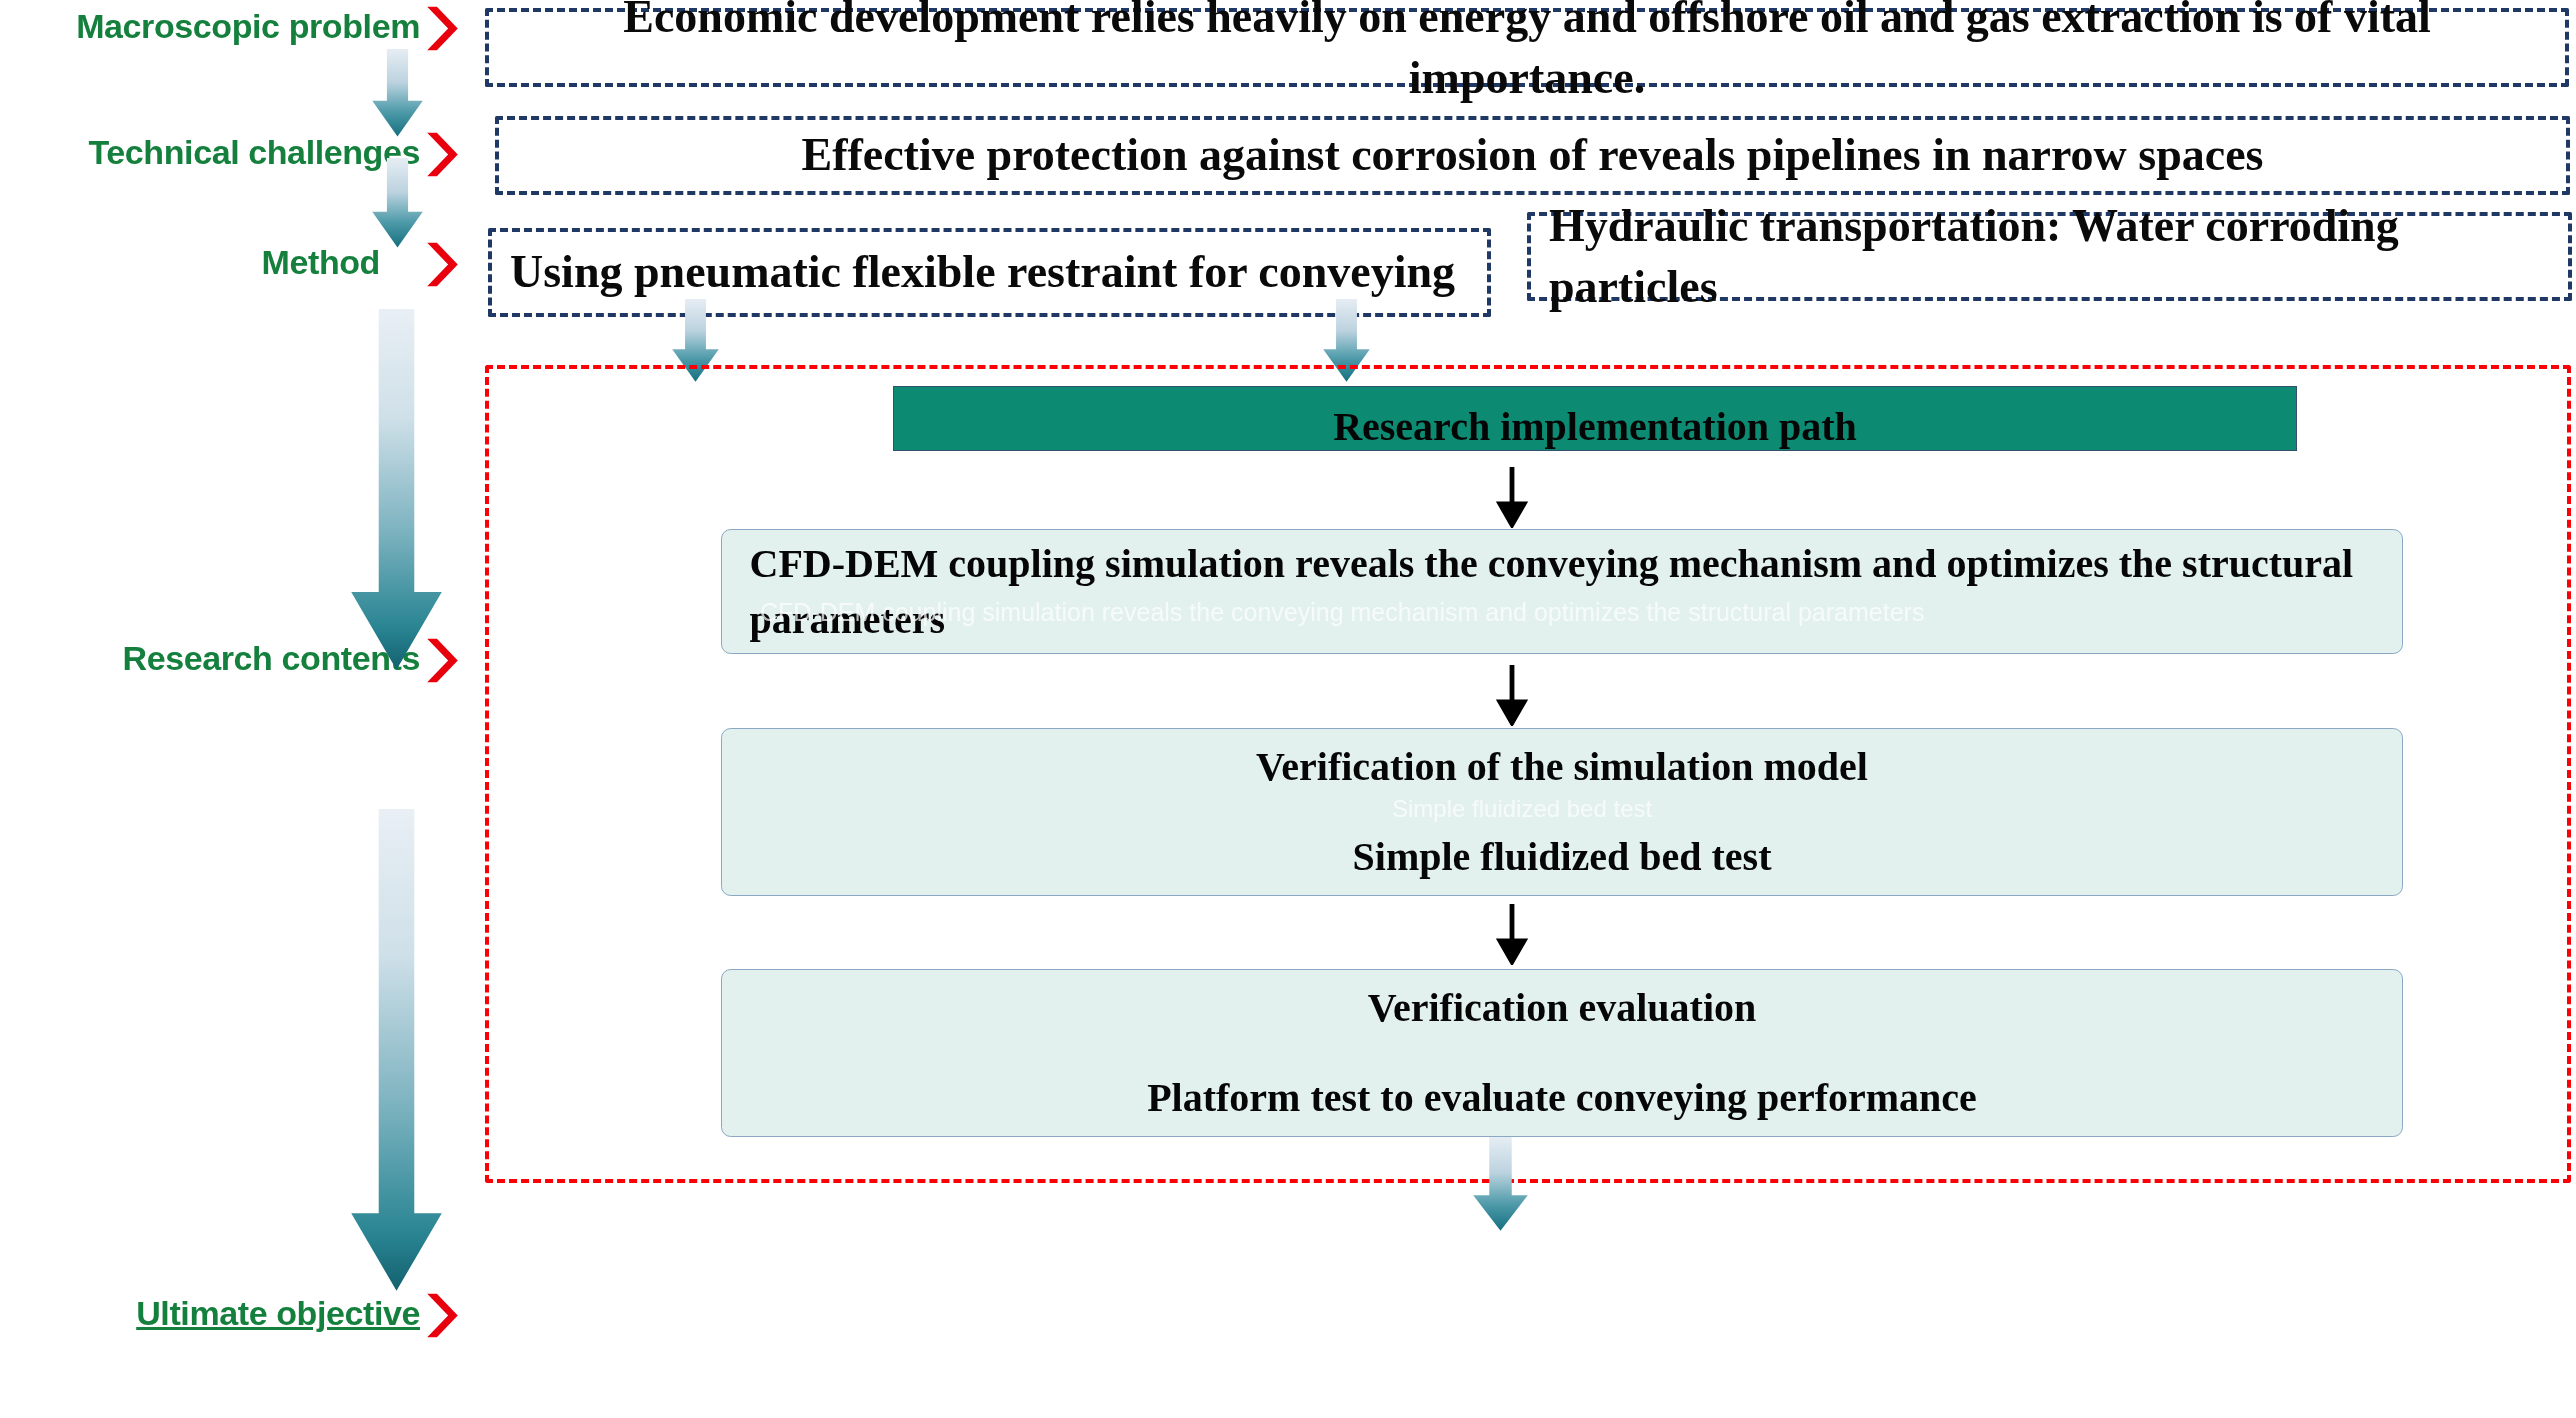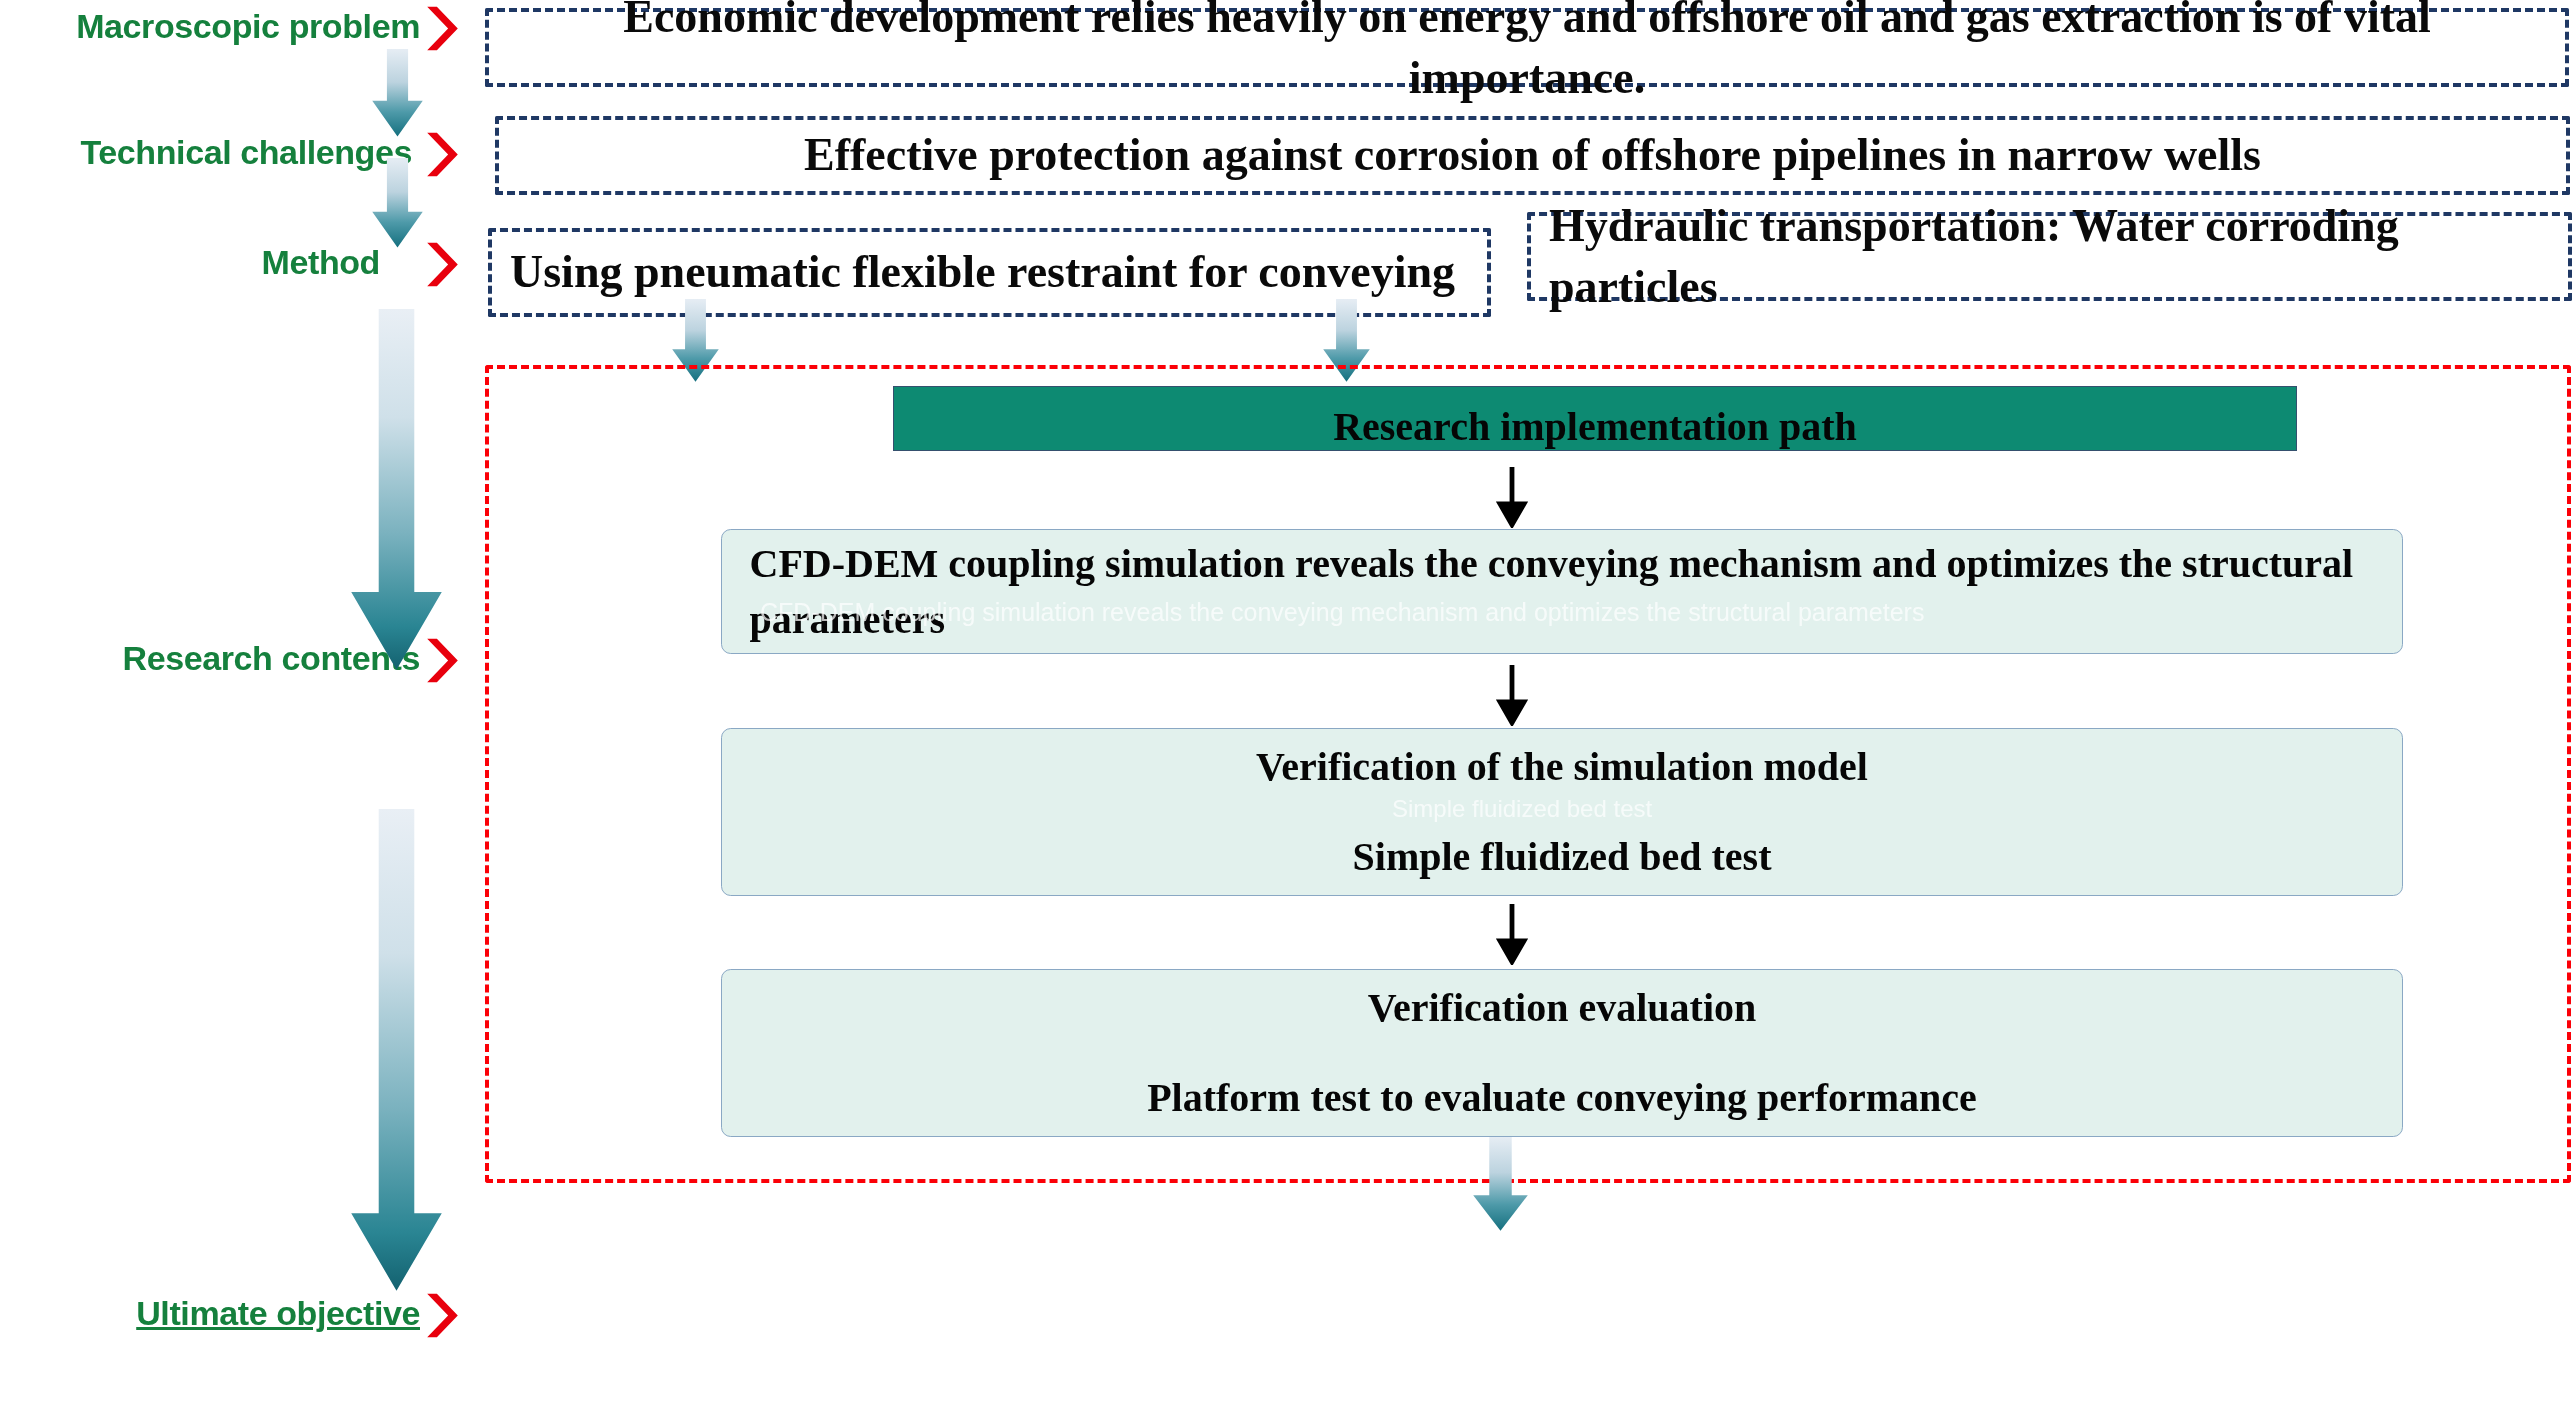--- a/index.html
+++ b/index.html
@@ -138,21 +138,21 @@
     </defs>
   </svg>
 
   <div class="stage-label" style="left:8px; top:6.5px; width:412px;">Macroscopic problem</div>
   <div class="chev" style="left:424px; top:4.9px;">
     <svg viewBox="0 0 46 58">
         <path d="M4 2 L30 29 L4 56 L16 56 L42 29 L16 2 Z" fill="#e8000d"></path>
       </svg>
   </div>
 
-  <div class="stage-label" style="left:0; top:133px; width:412px;">Technical challenges</div>
+  <div class="stage-label" style="left:8px; top:133px; width:412px;">Technical challenges</div>
   <div class="chev" style="left:424px; top:131px;">
     <svg viewBox="0 0 46 58">
         <path d="M4 2 L30 29 L4 56 L16 56 L42 29 L16 2 Z" fill="#e8000d"></path>
       </svg>
   </div>
 
   <div class="stage-label" style="left:8px; top:243px; width:372px;">Method</div>
   <div class="chev" style="left:424px; top:241px;">
     <svg viewBox="0 0 46 58">
         <path d="M4 2 L30 29 L4 56 L16 56 L42 29 L16 2 Z" fill="#e8000d"></path>
@@ -195,21 +195,21 @@
     <svg viewBox="0 0 120 600" preserveAspectRatio="none">
       <path d="M38 0 L82 0 L82 500 L116 500 L60 596 L4 500 L38 500 Z" fill="url(#gradVlong)"></path>
     </svg>
   </div>
 
   <div class="navybox" style="left:485px; top:8px; width:2084px; height:79px; padding:0 21px;">
     <div class="txt" style="text-align:center;">Economic development relies heavily on energy and offshore oil and gas extraction is of vital importance.</div>
   </div>
 
   <div class="navybox" style="left:495px; top:116px; width:2075px; height:79px; padding:0 21px;">
-    <div class="txt" style="text-align:center;">Effective protection against corrosion of offshore pipelines in narrow wells</div>
+    <div class="txt" style="text-align:center;">Effective protection against corrosion of reveals pipelines in narrow spaces</div>
   </div>
 
   <div class="navybox" style="left:488px; top:228px; width:1003px; height:89px; padding:0 18px;">
     <div class="txt" style="text-align:left;">Using pneumatic flexible restraint for conveying</div>
   </div>
 
   <div class="navybox" style="left:1527px; top:212px; width:1045px; height:89px; padding:0 18px;">
     <div class="txt" style="text-align:left;">Hydraulic transportation: Water corroding particles</div>
   </div>
 

